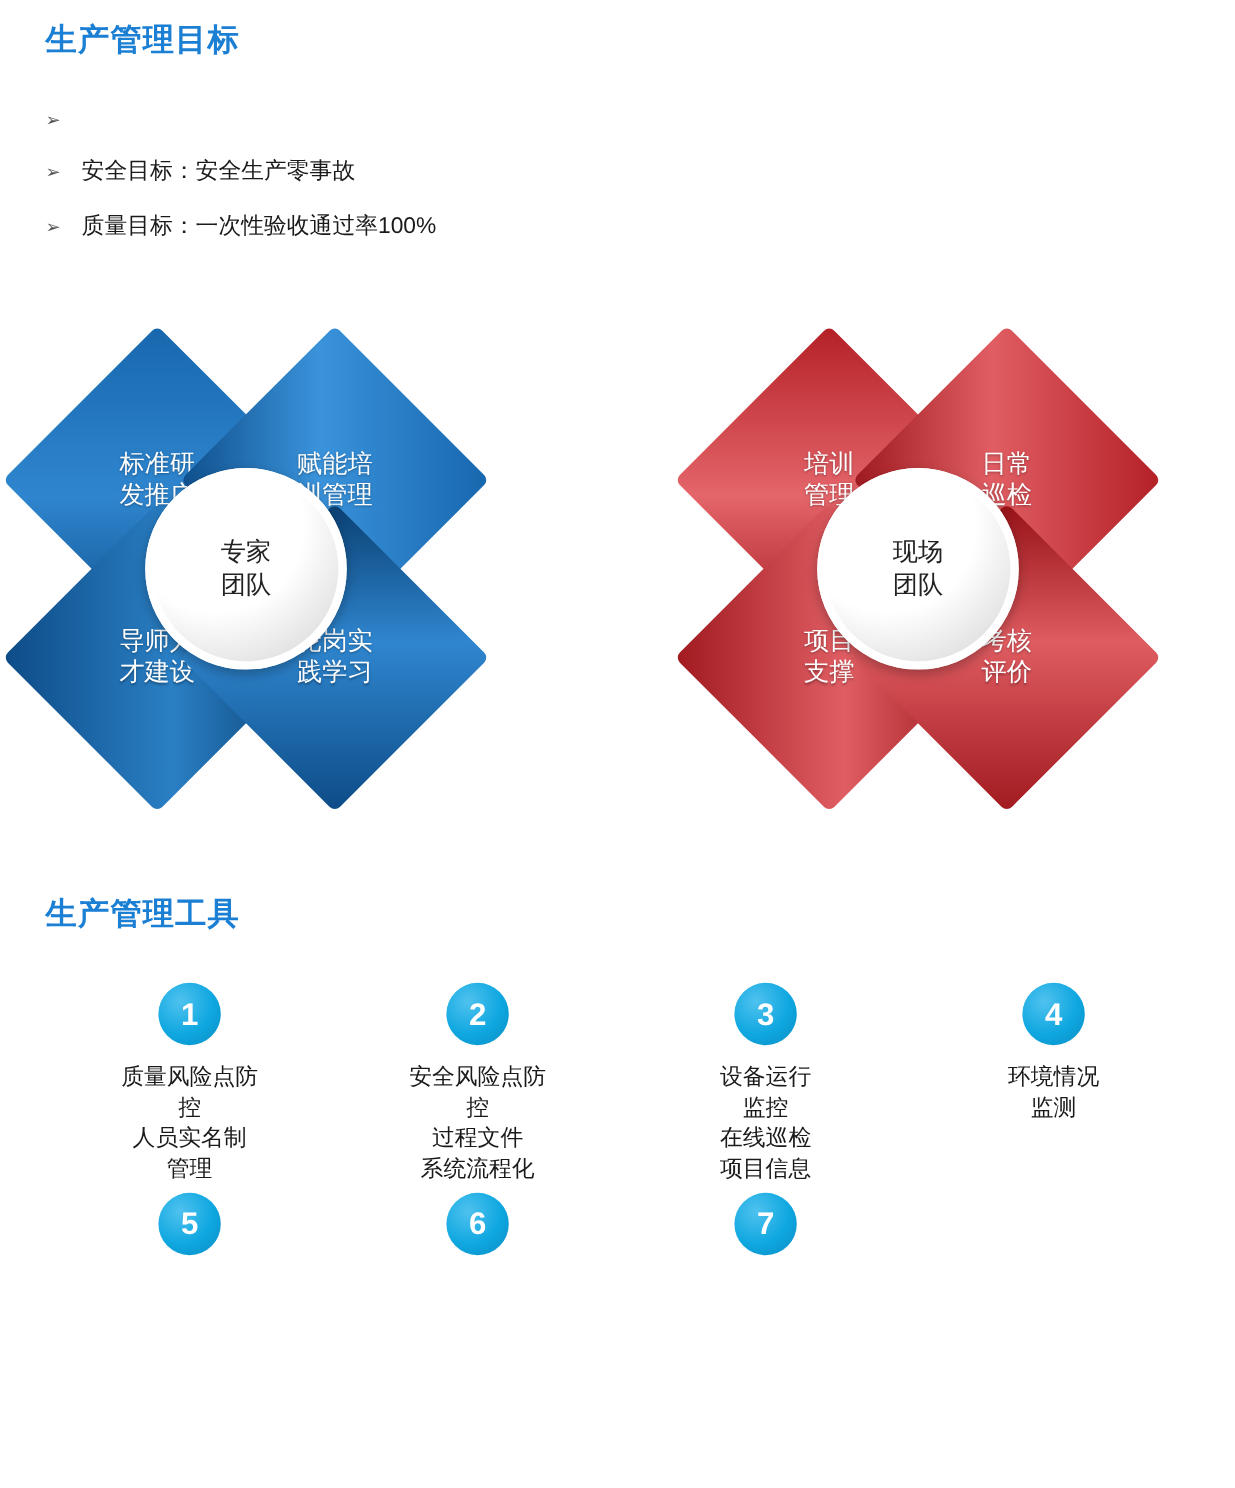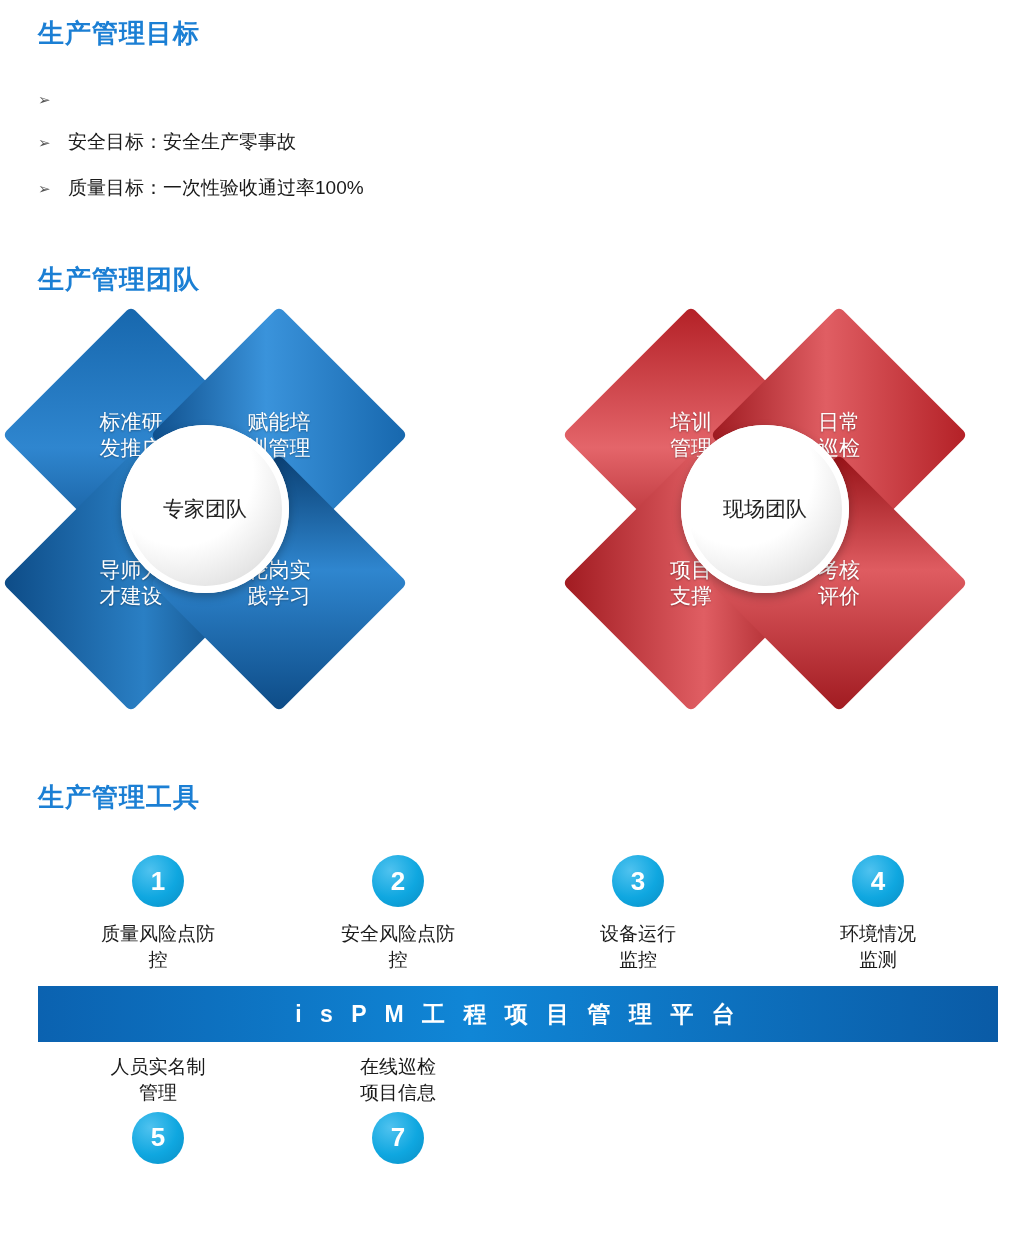--- a/index.html
+++ b/index.html
@@ -84,21 +84,21 @@
   .d-red-br { left: 150px; top: 148px; background: linear-gradient(315deg,#a01a20 0%,#df5c61 55%,#961217 100%); }
 
   .hub {
     position: absolute;
     left: 83px; top: 81px;
     width: 168px; height: 168px;
     border-radius: 50%;
     background: radial-gradient(circle at 35% 28%, #ffffff 0%, #ffffff 45%, #e6e6e6 72%, #c9c9c9 100%);
     box-shadow: 0 4px 10px rgba(0,0,0,.28), inset 0 0 0 7px #ffffff;
     display: flex;
-    flex-direction: row;
+    flex-direction: column;
     align-items: center;
     justify-content: center;
     color: #222;
     font-size: 21px;
     line-height: 1.3;
     text-align: center;
     z-index: 4;
   }
 
   #team-arrow {
@@ -126,21 +126,21 @@
     background: #1f3f73;
   }
   #arrow-head {
     width: 0; height: 0;
     border-left: 20px solid #1f3f73;
     border-top: 12px solid transparent;
     border-bottom: 12px solid transparent;
   }
 
   
-  #tools-section { position: absolute; left: 38px; top: 780px; width: 960px; }
+  #tools-section { position: absolute; left: 38px; top: 744px; width: 960px; }
   #tools-grid { margin-top: 40px; position: relative; }
 
   .tools-row {
     display: grid;
     grid-template-columns: repeat(4, 1fr);
   }
   .tool-cell {
     display: flex;
     flex-direction: column;
     align-items: center;
@@ -192,21 +192,20 @@
       <span class="goal-text">安全目标：安全生产零事故</span>
     </div>
     <div class="goal-row">
       <span class="goal-bullet">➢</span>
       <span class="goal-text">质量目标：一次性验收通过率100%</span>
     </div>
   </div>
 </section>
 
 <section id="team-section">
-  <div class="section-title">生产管理团队</div>
 
   <div id="team-diagram">
 
     <div class="cluster" id="cluster-expert">
       <div class="diamond d-blue-tl">
         <div class="diamond-label">
           <span>标准研</span>
           <span>发推广</span>
         </div>
       </div>
@@ -298,32 +297,38 @@
       </div>
       <div class="tool-cell">
         <div class="tool-num">4</div>
         <div class="tool-label">
           <span>环境情况</span><br>
           <span>监测</span>
         </div>
       </div>
     </div>
 
-    <div id="platform-bar">i s P M 工 程 项 目 管 理 平 台</div>
 
     <div class="tools-row tools-row-lower">
       <div class="tool-cell">
         <div class="tool-label">
           <span>人员实名制</span><br>
           <span>管理</span>
         </div>
         <div class="tool-num">5</div>
       </div>
       <div class="tool-cell">
         <div class="tool-label">
+          <span>过程文件</span><br>
+          <span>系统流程化</span>
+        </div>
+        <div class="tool-num">6</div>
+      </div>
+      <div class="tool-cell">
+        <div class="tool-label">
           <span>在线巡检</span><br>
           <span>项目信息</span>
         </div>
         <div class="tool-num">7</div>
       </div>
     </div>
 
   </div>
 </section>
 

